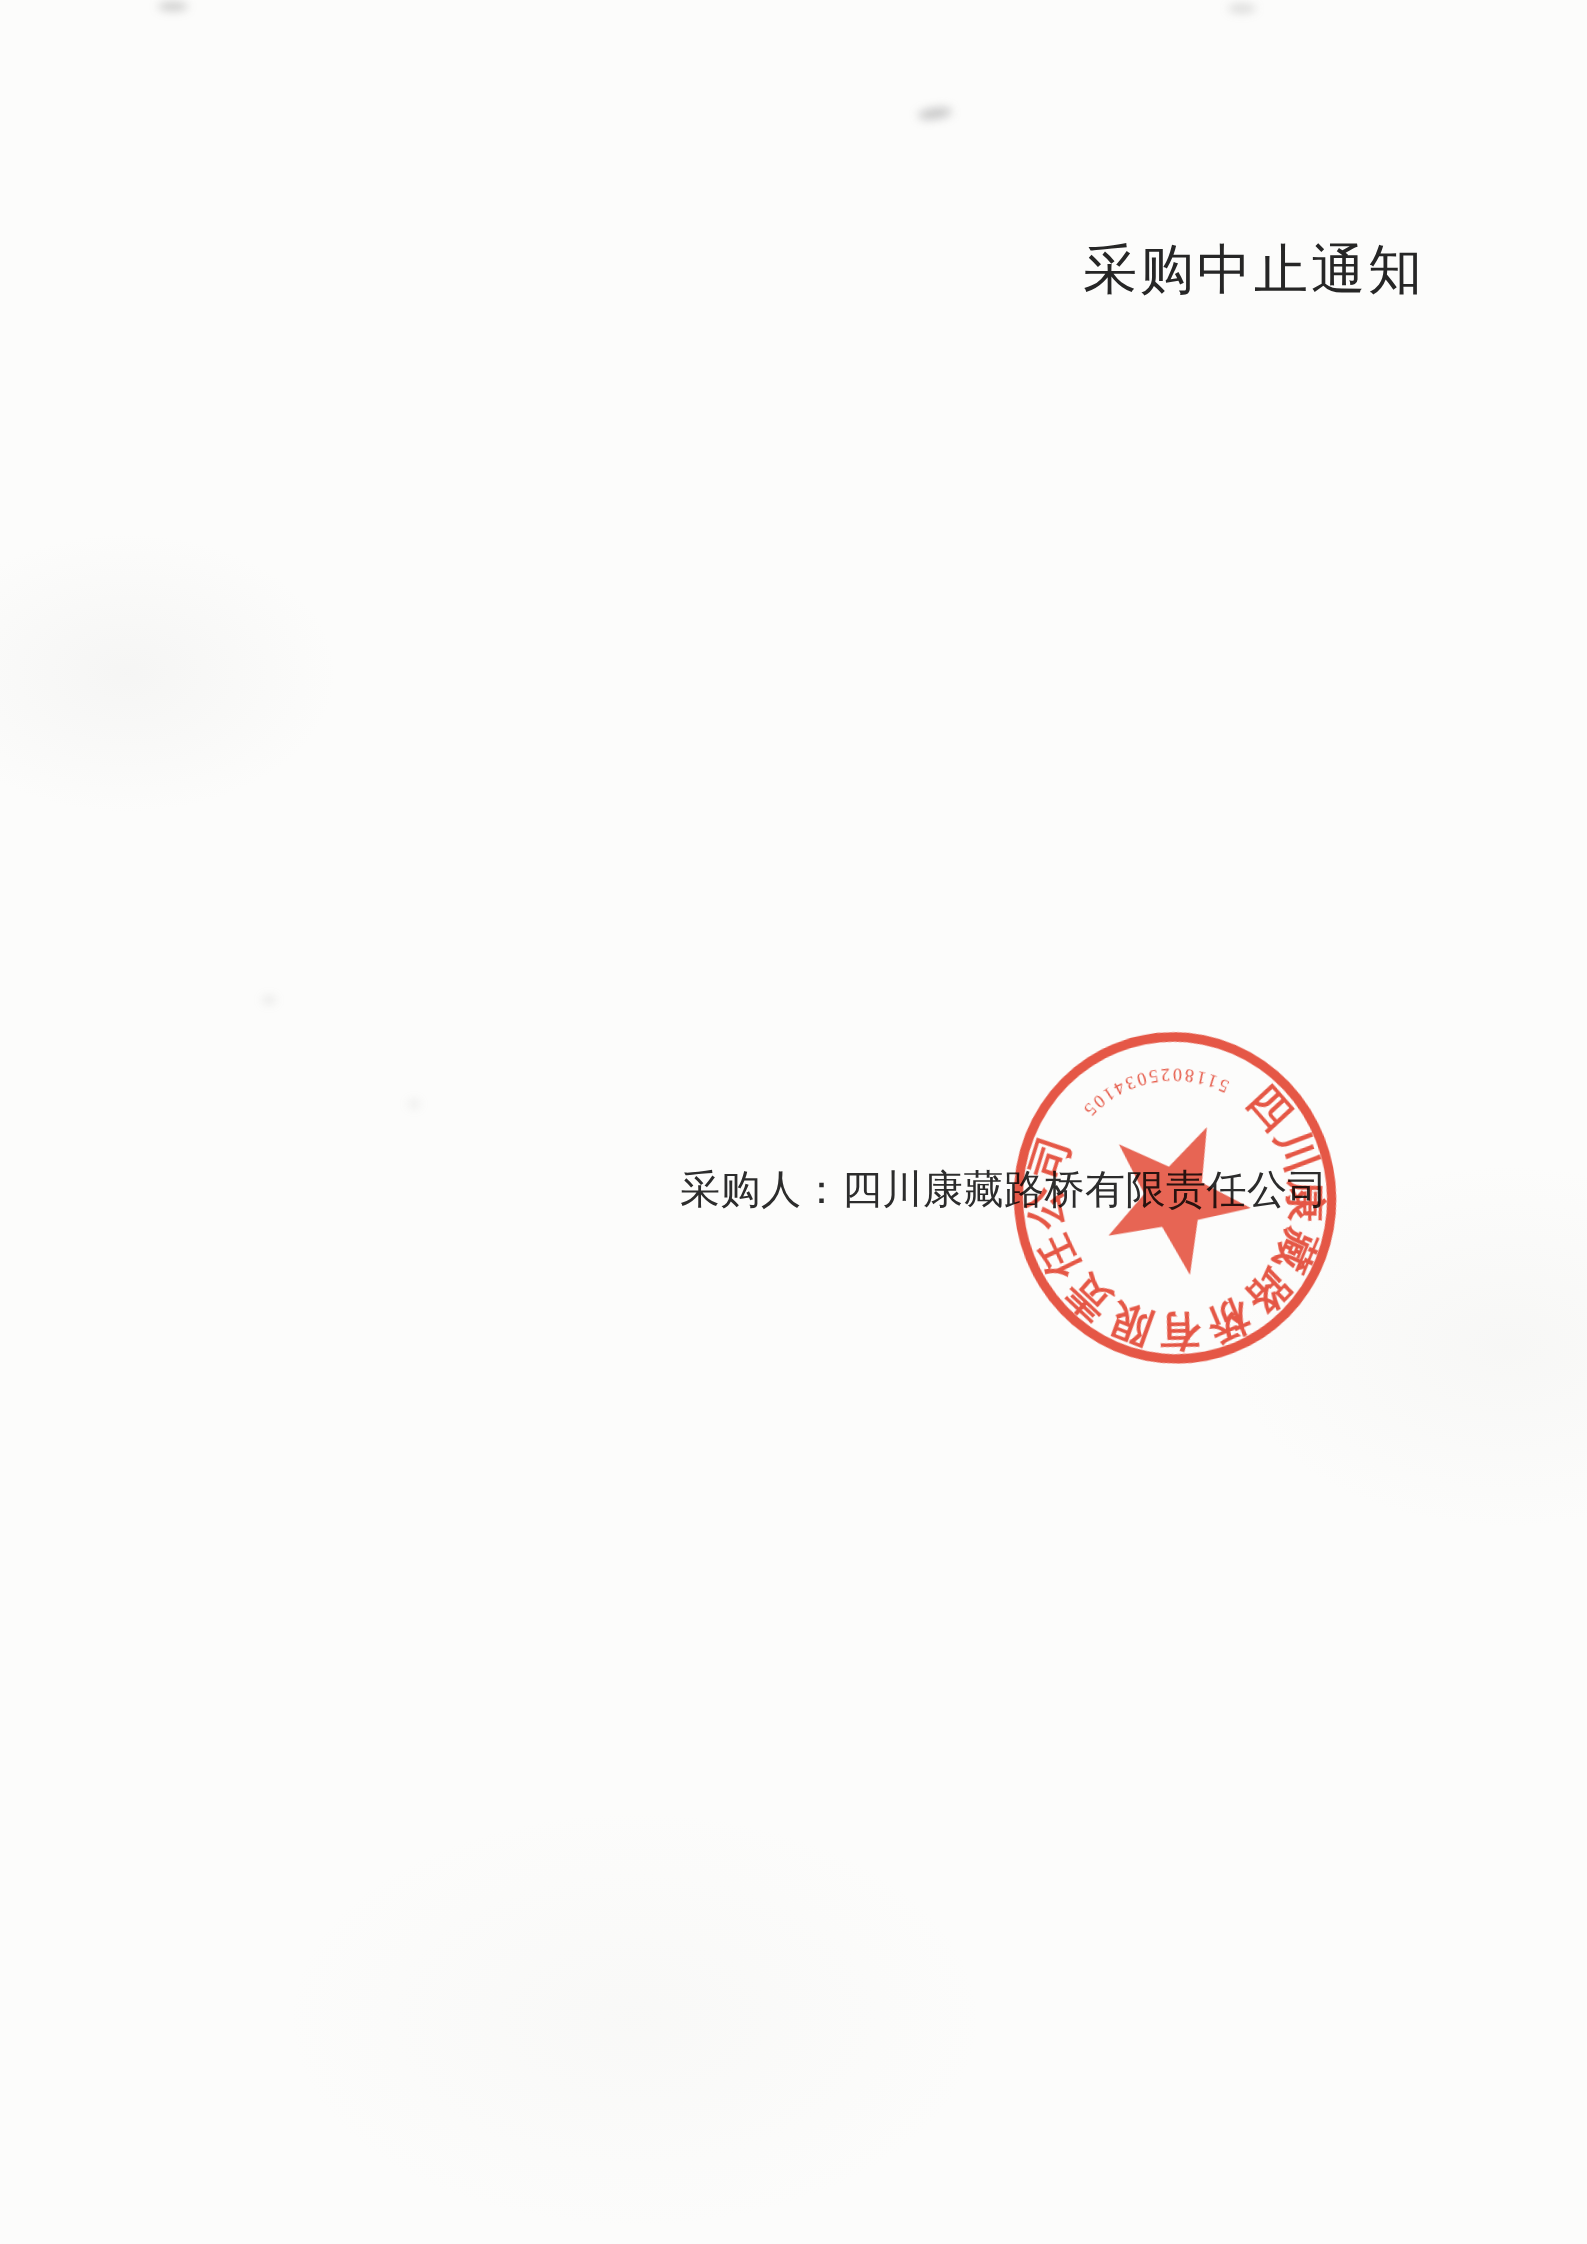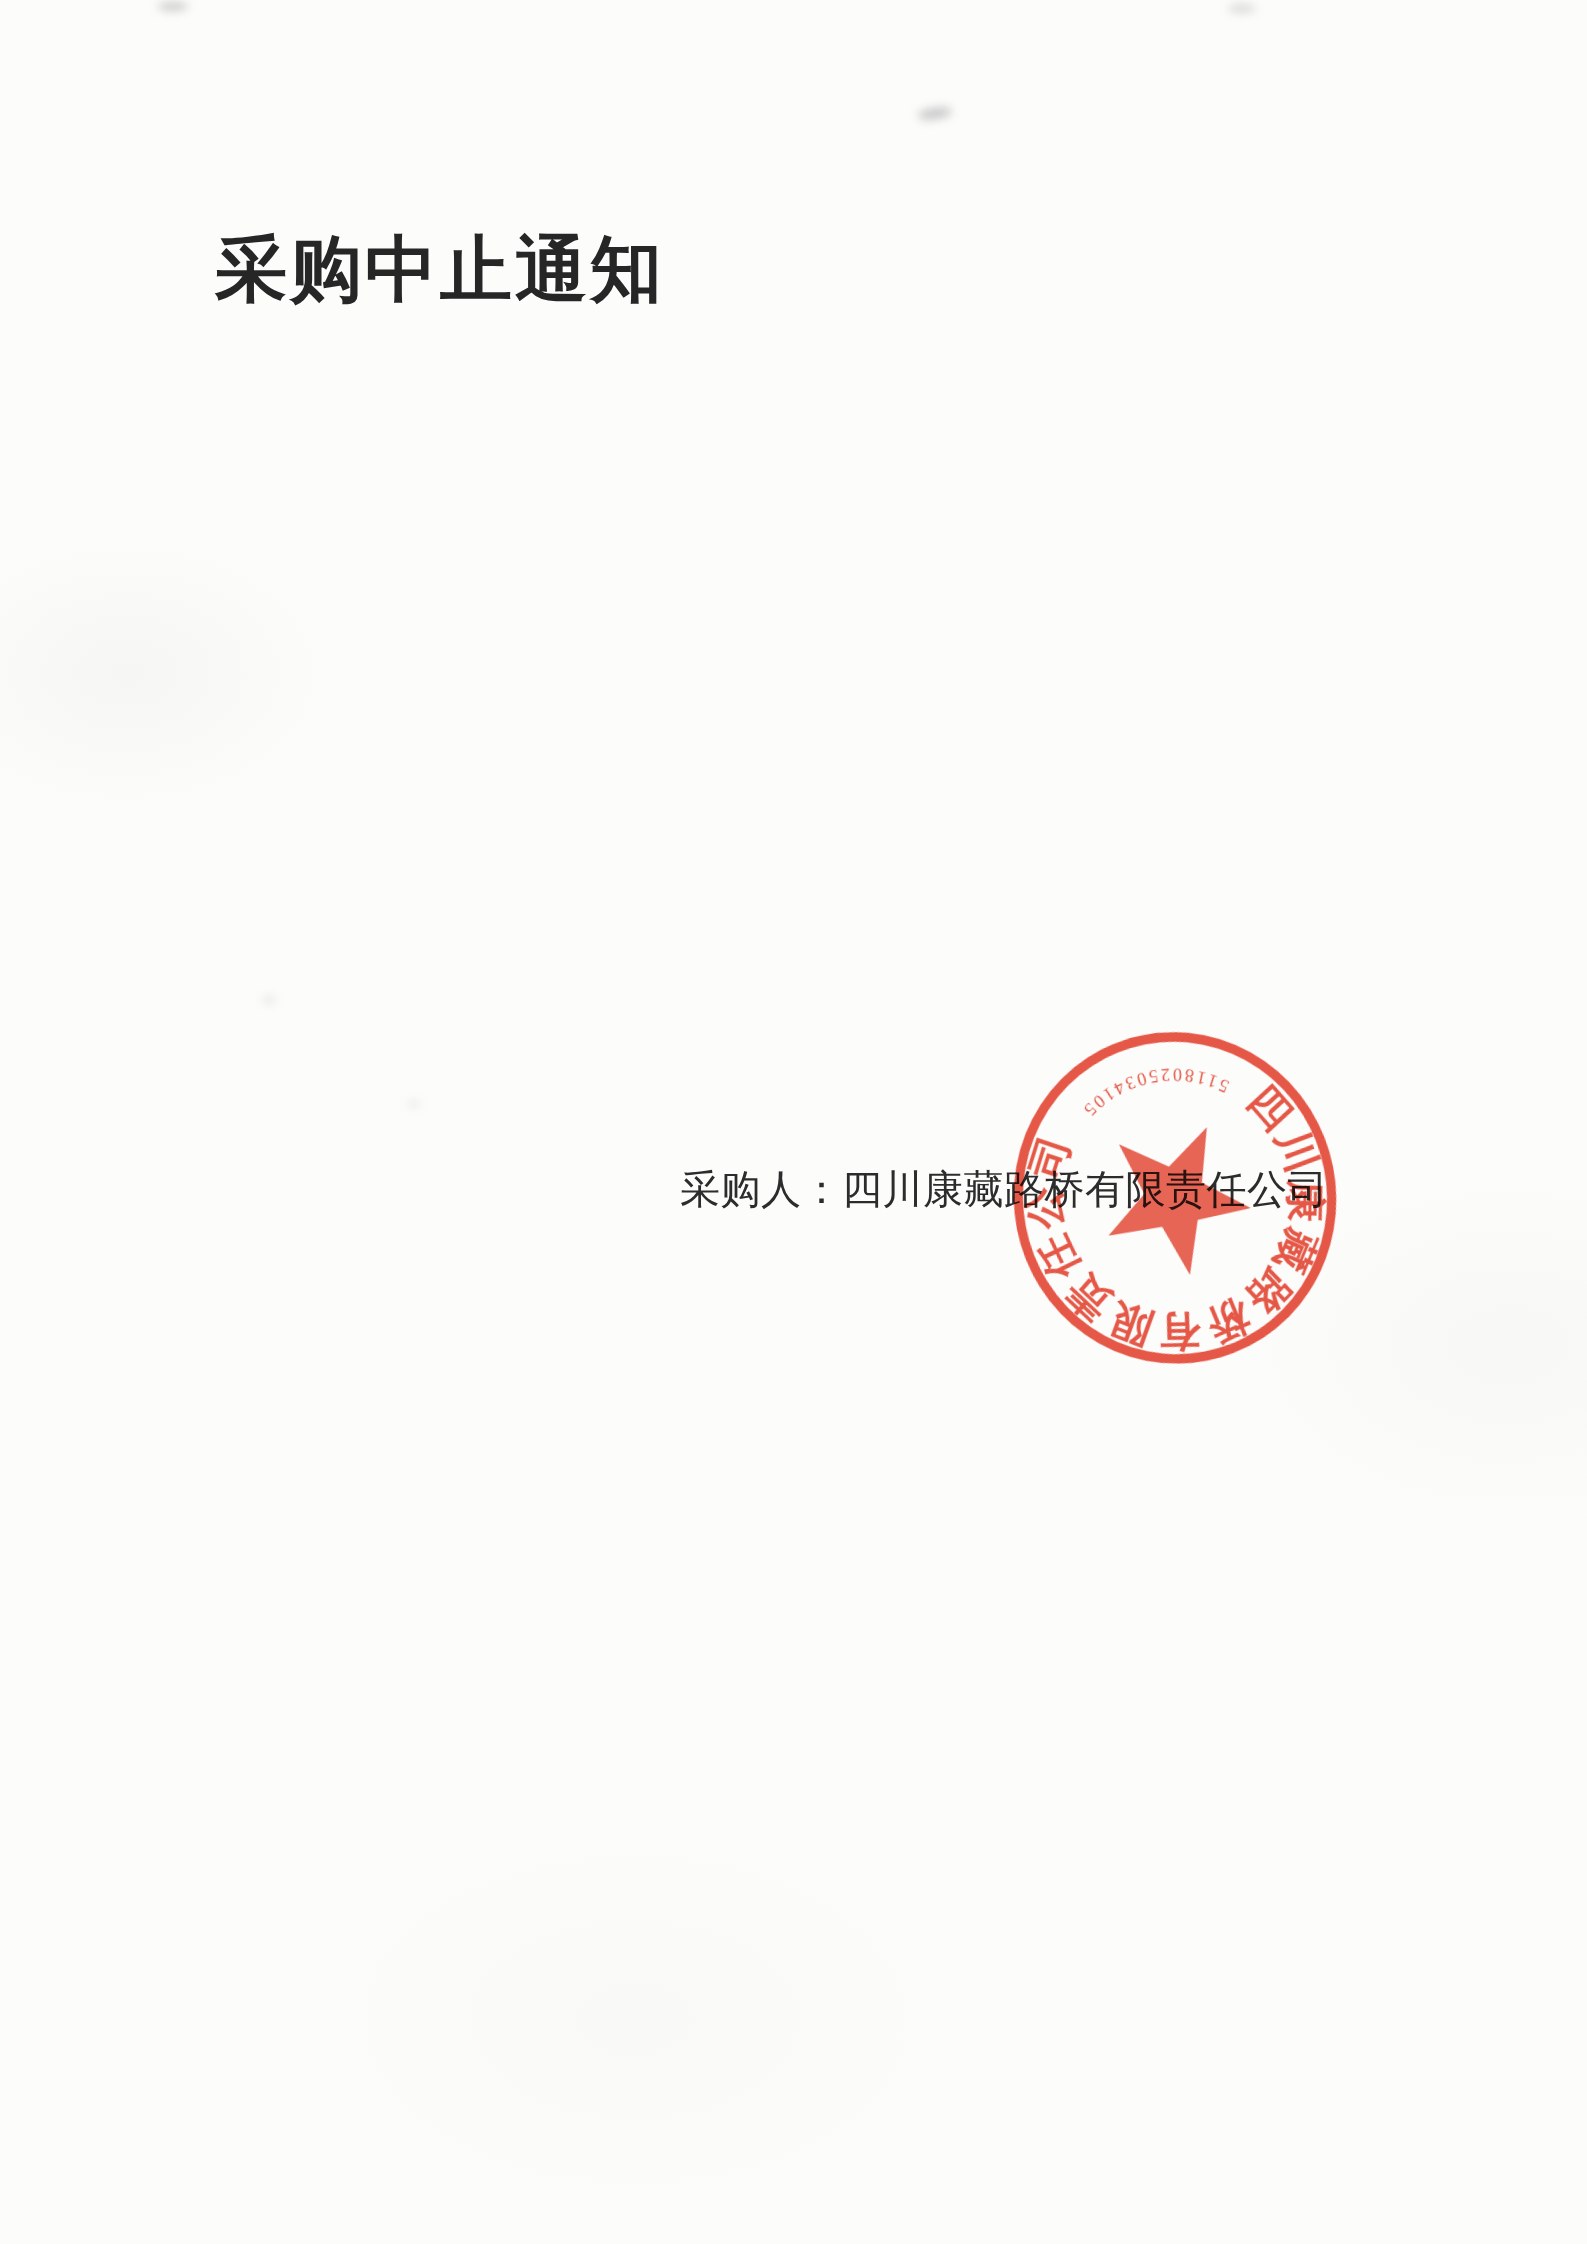--- a/index.html
+++ b/index.html
@@ -19,22 +19,22 @@
   }
   .smudge{position:absolute;border-radius:50%;filter:blur(5px);}
   .sm1{top:108px;left:918px;width:34px;height:11px;background:rgba(110,110,112,.38);transform:rotate(-8deg);}
   .sm2{top:2px;left:158px;width:30px;height:9px;background:rgba(95,95,95,.30);}
   .sm3{top:4px;left:1228px;width:28px;height:9px;background:rgba(120,120,120,.25);}
   .sm4{top:996px;left:262px;width:14px;height:8px;background:rgba(140,140,140,.18);}
   .sm5{top:1100px;left:408px;width:12px;height:8px;background:rgba(140,140,140,.16);}
 
   .title{
     position:absolute;top:239px;left:185px;width:1210px;
-    text-align:left;transform:translateX(30px);
-    font-size:72px;line-height:62px;font-weight:bold;
+    text-align:right;transform:translateX(30px);
+    font-size:54px;line-height:62px;font-weight:normal;
     color:#262626;letter-spacing:3px;white-space:nowrap;
   }
   .body-block{
     position:absolute;top:393px;left:185px;width:1210px;
     font-size:43px;line-height:86px;color:#2c2c2c;letter-spacing:.5px;
   }
   .line{white-space:nowrap;}
   .salutation{padding-left:22px;}
   .just{text-align:justify;text-align-last:justify;white-space:normal;}
   .indent{padding-left:105px;}

